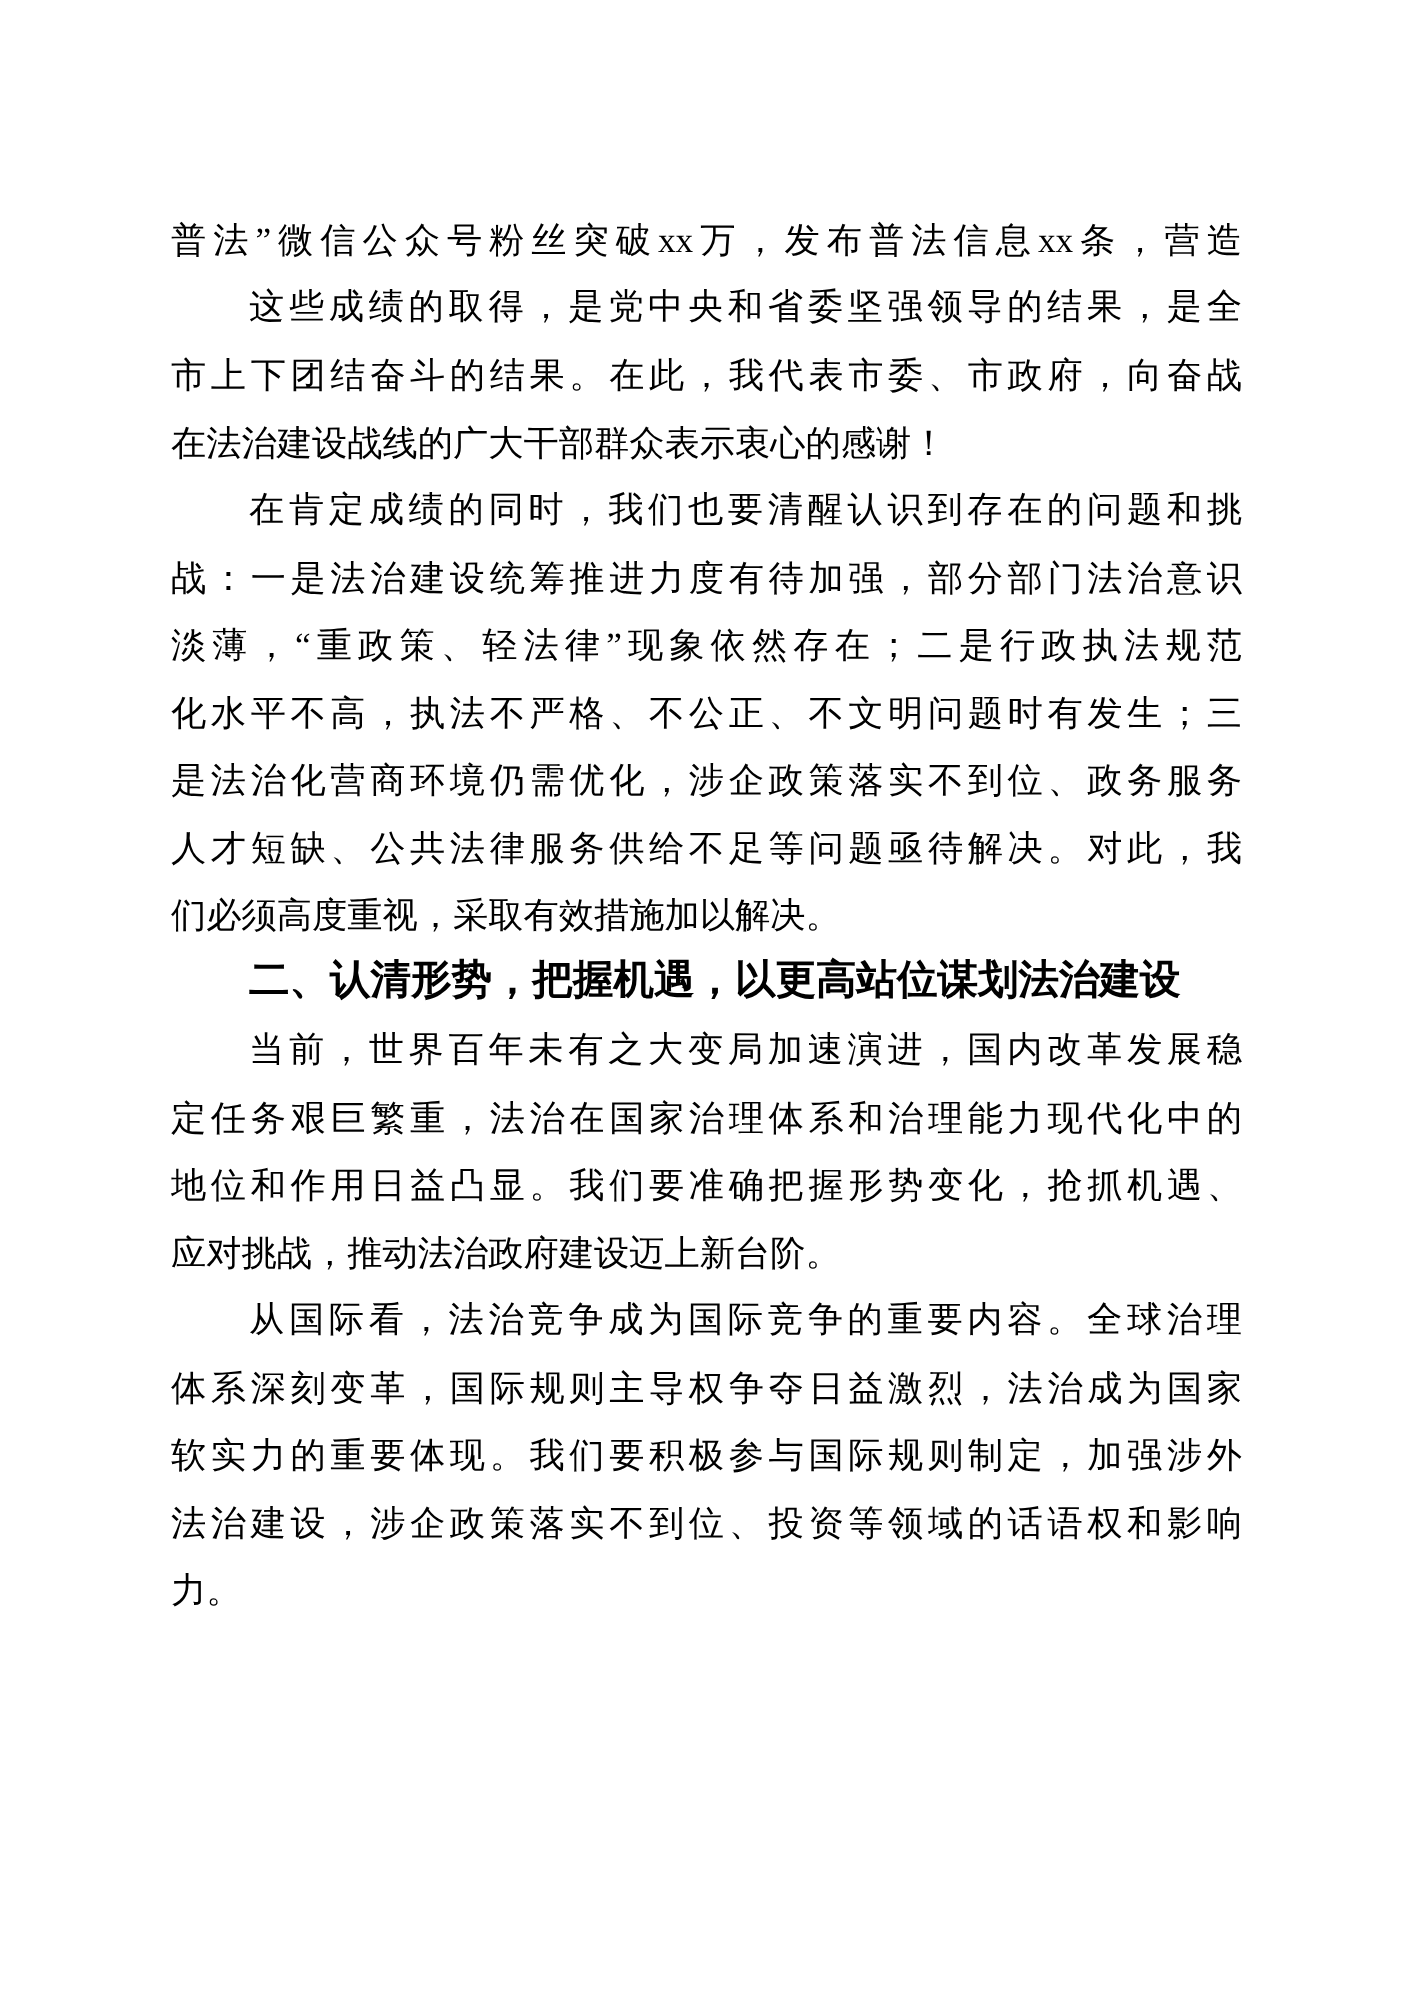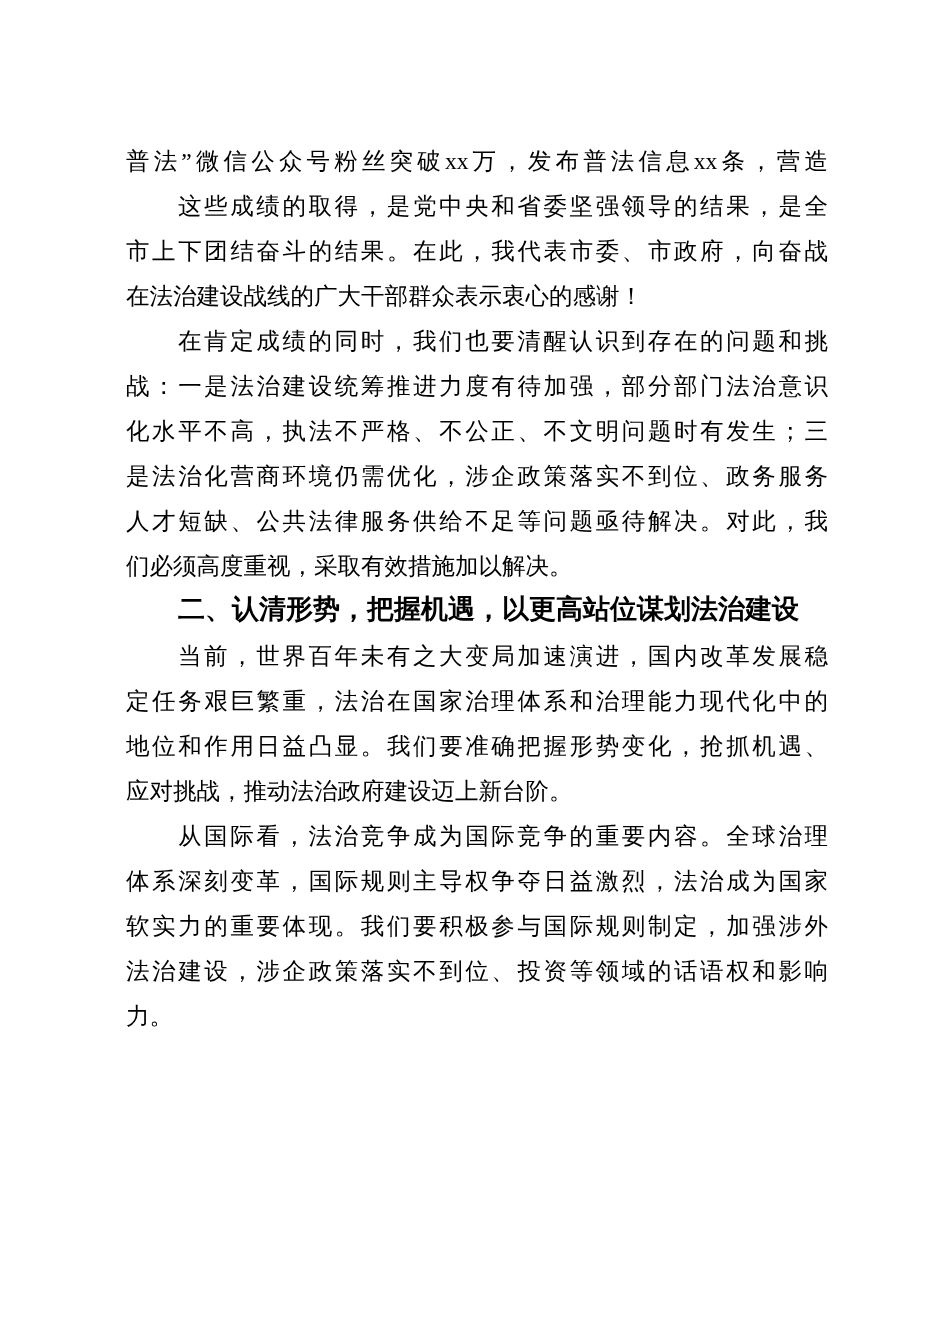--- a/index.html
+++ b/index.html
@@ -25,49 +25,50 @@
     top: 139px;
     width: 714px;
   }
   .line {
     height: 45px;
     line-height: 45px;
     font-size: 23.5px;
     color: #000000;
     text-align: left;
     overflow: visible;
-    margin-left: 12px;
   }
   
   .line.fill {
     text-align: justify;
     text-align-last: justify;
     text-justify: inter-character;
   }
   .line.indent {
     padding-left: 52px;
+    font-family: Liberation Mono, monospace;
   }
   .line.heading {
     font-family: Liberation Mono, monospace;
     font-weight: bold;
     font-size: 27px;
     color: #000000;
   }
 </style>
 </head>
 <body>
 
 <div class="page">
   <div class="content" id="doc-content">
       <div class="line fill">普法”微信公众号粉丝突破xx万，发布普法信息xx条，营造</div>
       <div class="line indent fill">这些成绩的取得，是党中央和省委坚强领导的结果，是全</div>
       <div class="line fill">市上下团结奋斗的结果。在此，我代表市委、市政府，向奋战</div>
       <div class="line">在法治建设战线的广大干部群众表示衷心的感谢！</div>
       <div class="line indent fill">在肯定成绩的同时，我们也要清醒认识到存在的问题和挑</div>
       <div class="line fill">战：一是法治建设统筹推进力度有待加强，部分部门法治意识</div>
+      <div class="line fill">淡薄，“重政策、轻法律”现象依然存在；二是行政执法规范</div>
       <div class="line fill">化水平不高，执法不严格、不公正、不文明问题时有发生；三</div>
       <div class="line fill">是法治化营商环境仍需优化，涉企政策落实不到位、政务服务</div>
       <div class="line fill">人才短缺、公共法律服务供给不足等问题亟待解决。对此，我</div>
       <div class="line">们必须高度重视，采取有效措施加以解决。</div>
       <div class="line heading indent">二、认清形势，把握机遇，以更高站位谋划法治建设</div>
       <div class="line indent fill">当前，世界百年未有之大变局加速演进，国内改革发展稳</div>
       <div class="line fill">定任务艰巨繁重，法治在国家治理体系和治理能力现代化中的</div>
       <div class="line fill">地位和作用日益凸显。我们要准确把握形势变化，抢抓机遇、</div>
       <div class="line">应对挑战，推动法治政府建设迈上新台阶。</div>
       <div class="line indent fill">从国际看，法治竞争成为国际竞争的重要内容。全球治理</div>

